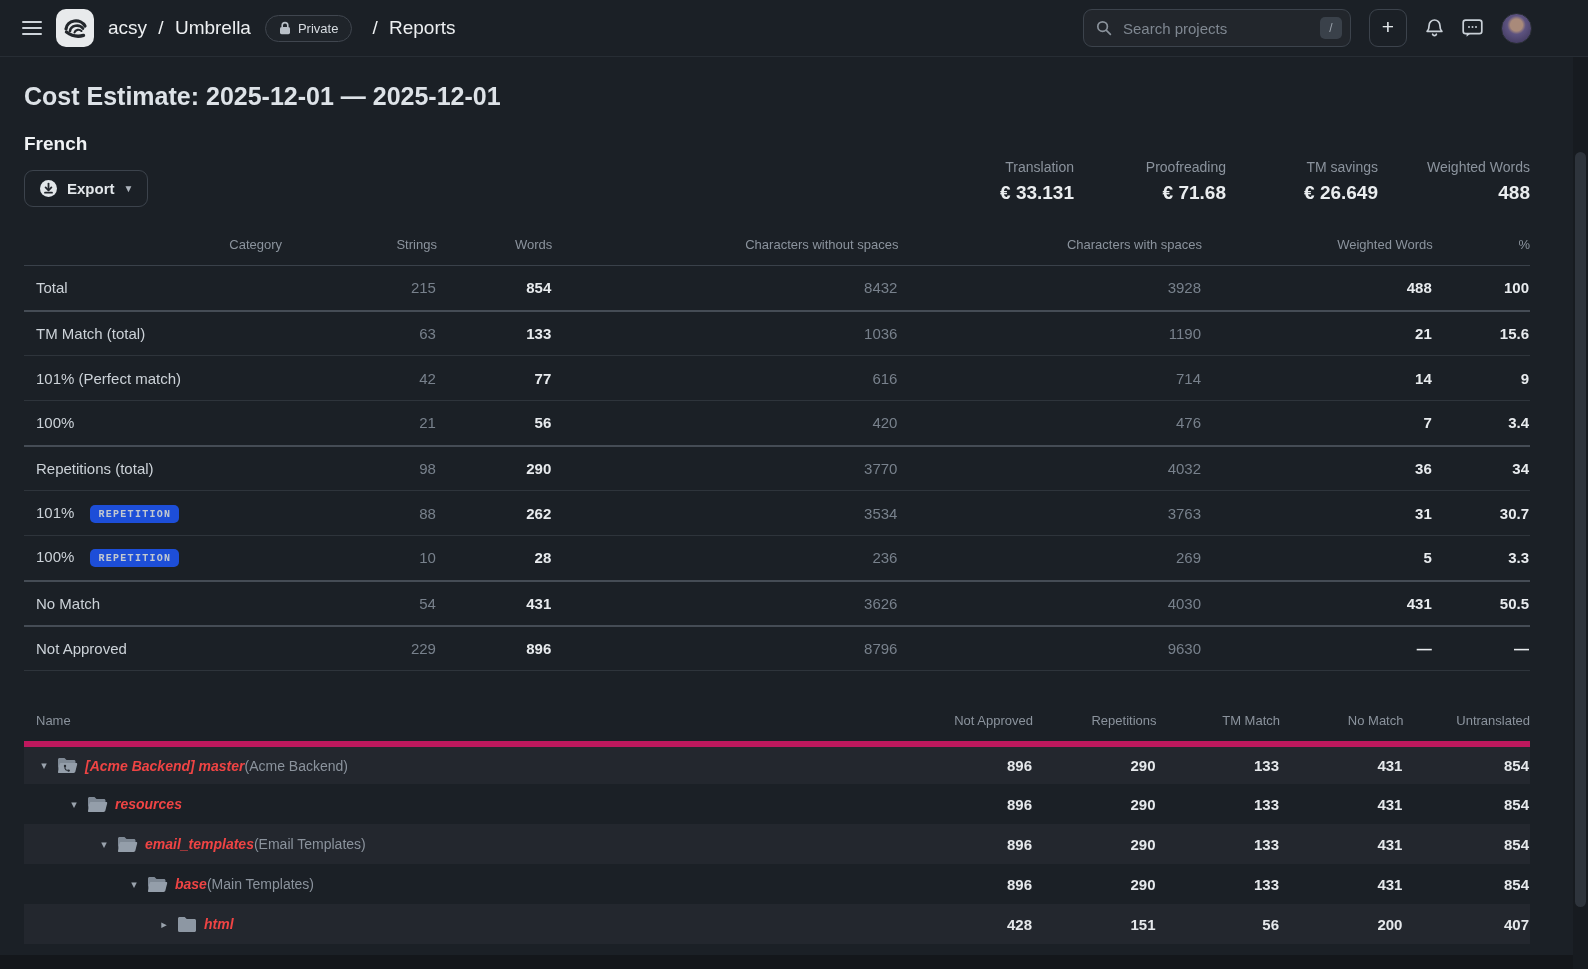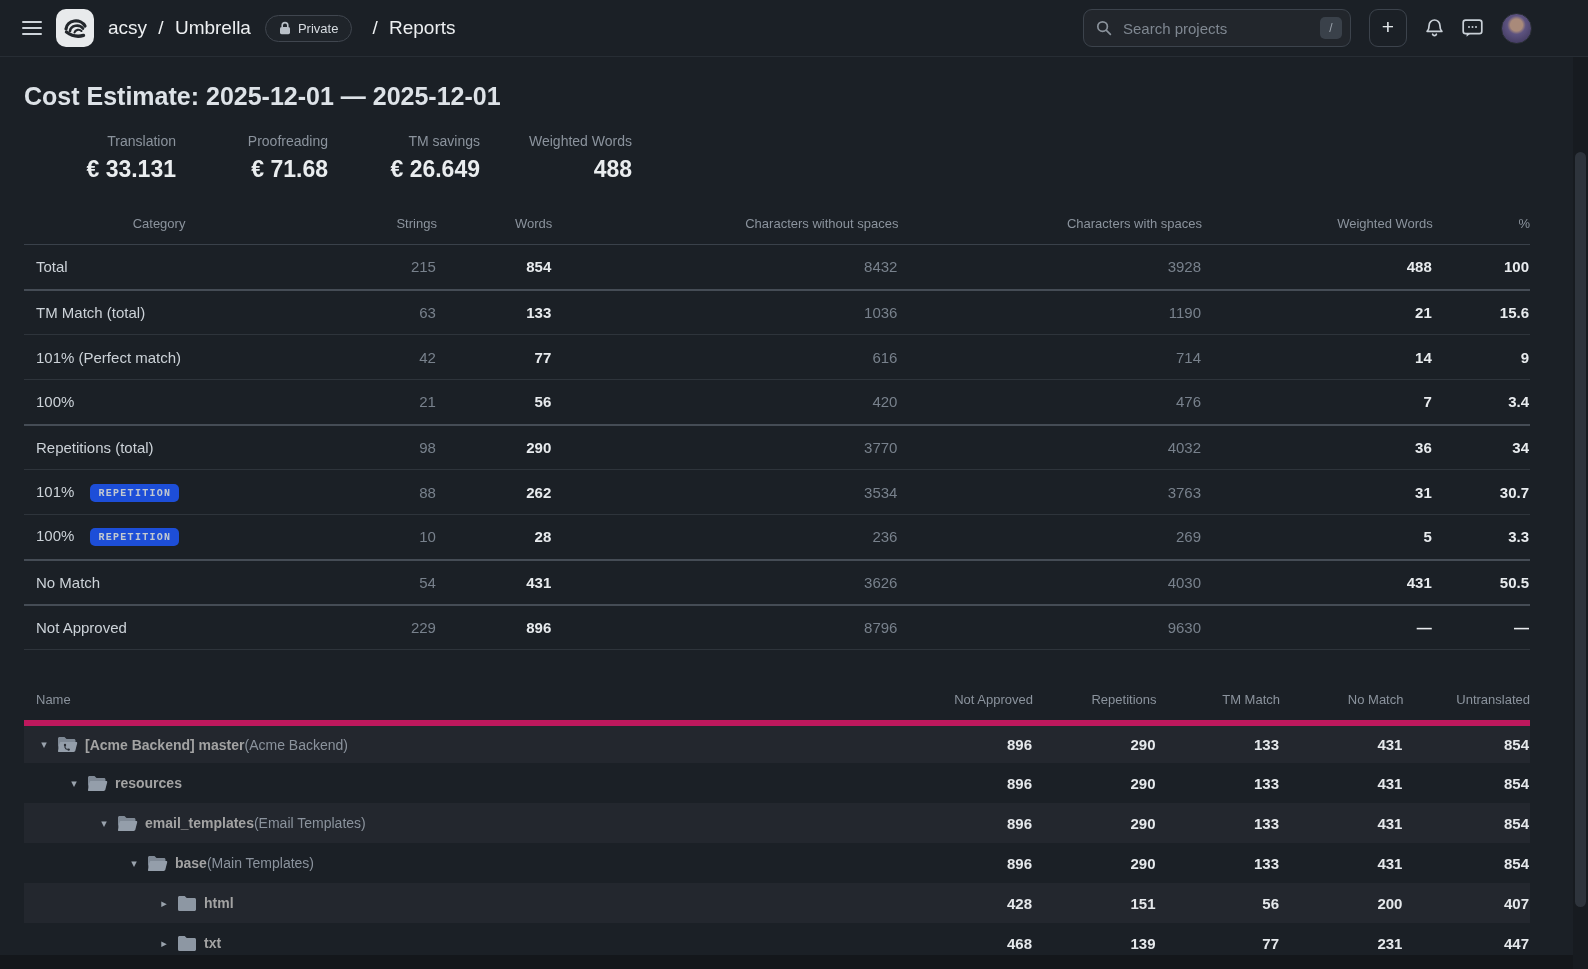--- a/index.html
+++ b/index.html
@@ -68,30 +68,30 @@
   .btn-export {
     display:inline-flex; align-items:center; gap:9px; height:37px; padding:0 14px;
     border:1px solid #3c434c; border-radius:9px; background:transparent;
     color:#e3e7ea; font-size:15px; font-weight:700; cursor:pointer;
     font-family:"Liberation Sans",sans-serif;
   }
   .btn-export .dd { font-size:10px; color:#aeb5bd; }
   .stats { display:flex; gap:0; padding-bottom:3px; }
   .stat { text-align:right; min-width:152px; }
   .stat-label { font-size:14px; color:#8b939d; }
-  .stat-value { font-size:23px; font-weight:700; color:#eaedef; margin-top:7px; }
+  .stat-value { font-size:19px; font-weight:700; color:#eaedef; margin-top:7px; }
 
   
   table { border-collapse:collapse; width:100%; table-layout:fixed; }
   .cost { margin-top:22px; }
   .cost th {
     font-size:13px; font-weight:400; color:#8b939d;
     padding:8px 0 13px; border-bottom:1px solid #3a414a; text-align:right; white-space:nowrap;
   }
-  .cost th:first-child { text-align:center; padding-left:12px; }
+  .cost th:first-child { text-align:right; padding-left:12px; }
   .cost td { height:45px; font-size:15px; border-bottom:1px solid #2e343b; text-align:right; }
   .cost td.cat { text-align:left; color:#ccd2d8; padding-left:12px; }
   .cost td.dim { color:#78818c; }
   .cost td.bright { color:#e8ebee; font-weight:700; }
   .cost tr.section-end td { border-bottom:2px solid #454c55; }
   .rep-badge {
     display:inline-block; margin-left:16px; padding:4px 8px 3px;
     background:#1d4ed8; border-radius:5px;
     font-family:"Liberation Mono", monospace;
     font-size:10px; font-weight:700; letter-spacing:1.3px; color:#c3c9d0;
@@ -104,21 +104,21 @@
     font-size:13px; font-weight:400; color:#8b939d;
     padding:8px 0 13px; border-bottom:6px solid #be185d; text-align:right; white-space:nowrap;
   }
   .files th:first-child { text-align:left; padding-left:12px; }
   .files td { height:40px; font-size:15px; text-align:right; }
   .files tbody tr:nth-child(odd) { background:#23272e; }
   .files td.num { color:#e5e8eb; font-weight:700; }
   .tree-inner { display:flex; align-items:center; text-align:left; }
   .caret { width:18px; text-align:center; color:#9aa3ad; font-size:11px; flex:0 0 auto; cursor:pointer; }
   .f-icon { margin:0 7px 0 4px; display:flex; flex:0 0 auto; }
-  .f-name { font-size:14px; font-weight:700; color:#a3a3a3; white-space:nowrap; }
+  .f-name { font-size:14px; font-weight:700; color:#ef4444; white-space:nowrap;font-style:italic; }
   .f-suffix { font-size:14px; color:#8b939d; white-space:nowrap; }
 
   
   .scroll-track { position:absolute; top:57px; right:0; width:15px; height:912px; background:#171b20; }
   .scroll-thumb { position:absolute; top:95px; right:2px; width:11px; height:755px; border-radius:6px; background:#2e343c; }
 </style>
 </head>
 <body>
 
 <div class="app">
@@ -180,20 +180,33 @@
         </svg>
       </button>
       <div class="avatar"></div>
     </div>
   </div>
 
   <div class="main">
     <h1 class="page-title">Cost Estimate: 2025-12-01 — 2025-12-01</h1>
 
     <div class="toolbar-row">
+      <div class="lang-col">
+        <h2>French</h2>
+        <button class="btn-export">
+          <svg width="19" height="19" viewBox="0 0 19 19">
+            <circle cx="9.5" cy="9.5" r="8.5" fill="#e3e7ea"></circle>
+            <path d="M9.5 4.6 v6" stroke="#22262c" stroke-width="1.8" stroke-linecap="round"></path>
+            <path d="M6.6 8.4 l2.9 3 l2.9 -3" fill="none" stroke="#22262c" stroke-width="1.8" stroke-linecap="round" stroke-linejoin="round"></path>
+            <path d="M6 13.7 h7" stroke="#22262c" stroke-width="1.8" stroke-linecap="round"></path>
+          </svg>
+          <span>Export</span>
+          <span class="dd">▼</span>
+        </button>
+      </div>
 
       <div class="stats">
         <div class="stat">
           <div class="stat-label">Translation</div>
           <div class="stat-value">€ 33.131</div>
         </div>
         <div class="stat">
           <div class="stat-label">Proofreading</div>
           <div class="stat-value">€ 71.68</div>
         </div>

